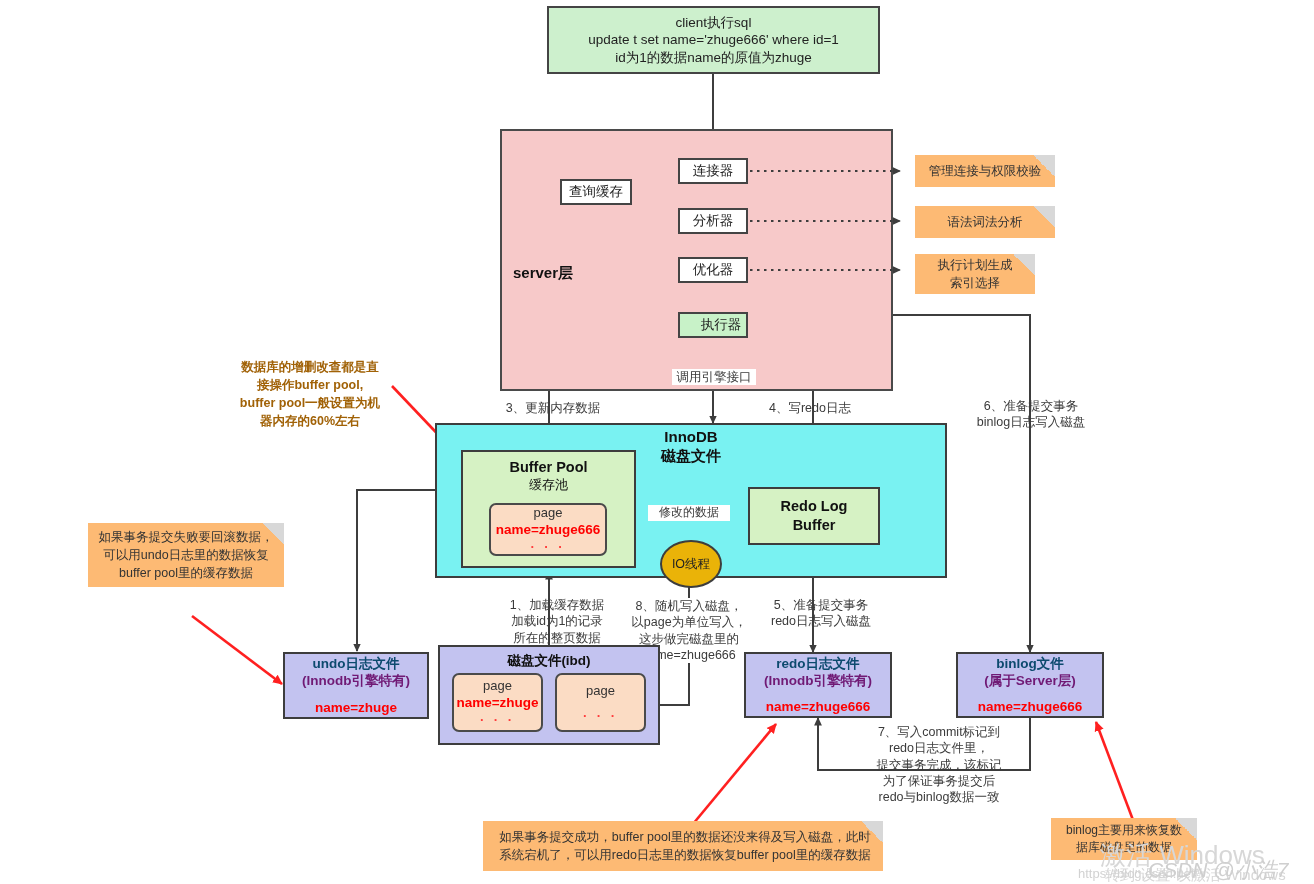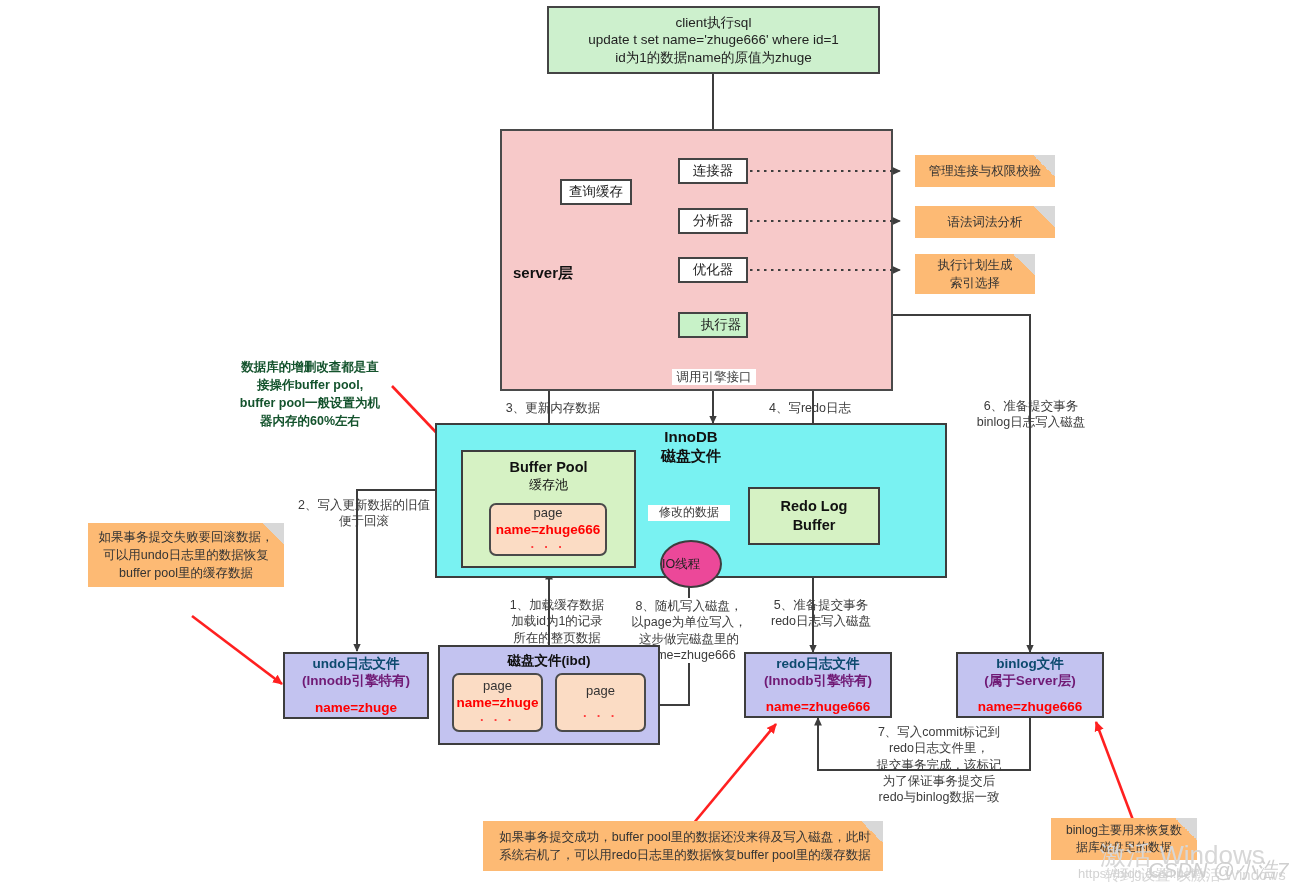--- a/index.html
+++ b/index.html
@@ -110,35 +110,35 @@
     position:absolute;
     top:0;right:0;
     width:22px;height:22px;
     background:linear-gradient(225deg,#d8d8d8 0%,#d8d8d8 50%,transparent 50%);
   }
   .note.sm{font-size:12px;}
 
   
   .redtext{
     position:absolute;
-    color:#14532d;
+    color:#a16207;
     font-weight:bold;
     font-size:12.5px;
     text-align:center;
     line-height:1.45;
     white-space:pre-line;
   }
 
   
   .ellipse{
     position:absolute;
-    background:#ec4899;
+    background:#eab308;
     border:2px solid #3d3d3d;
     border-radius:50%;
-    display:flex;align-items:center;
+    display:flex;align-items:center;justify-content:center;
     font-size:12.5px;color:#222;
   }
 
   
   .wm{position:absolute;color:#d7d7d7;pointer-events:none;user-select:none;}
   .wm-act{font-size:26px;}
   .wm-sub{font-size:15px;}
   .wm-csdn{font-size:21px;font-style:italic;color:#cfcfcf;}
   .wm-url{font-size:13px;color:#d2d2d2;}
 </style>
@@ -267,22 +267,20 @@
   </div>
 
   <div class="box greenbox" style="left:748px;top:487px;width:132px;height:58px;">
     <div class="t1">Redo Log</div>
     <div class="t1">Buffer</div>
   </div>
 
   <div class="lbl" style="left:487px;top:597px;width:140px;font-size:12.5px;">1、加载缓存数据
 加载id为1的记录
 所在的整页数据</div>
-  <div class="lbl" style="left:280px;top:497px;width:168px;font-size:12.5px;">2、写入更新数据的旧值
-便于回滚</div>
   <div class="lbl boxed" style="left:620px;top:598px;width:138px;font-size:12.5px;">8、随机写入磁盘，
 以page为单位写入，
 这步做完磁盘里的
 name=zhuge666</div>
   <div class="lbl" style="left:746px;top:597px;width:150px;font-size:12.5px;">5、准备提交事务
 redo日志写入磁盘</div>
   <div class="lbl" style="left:834px;top:724px;width:210px;font-size:12.5px;">7、写入commit标记到
 redo日志文件里，
 提交事务完成，该标记
 为了保证事务提交后

